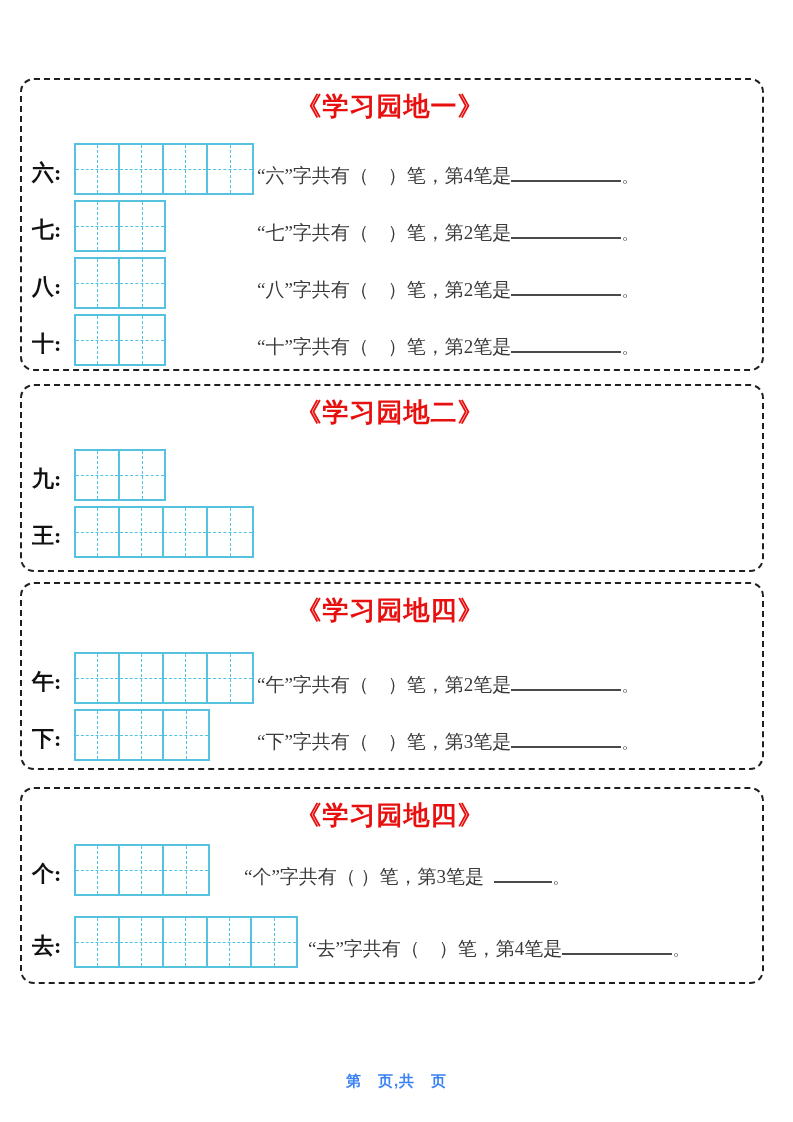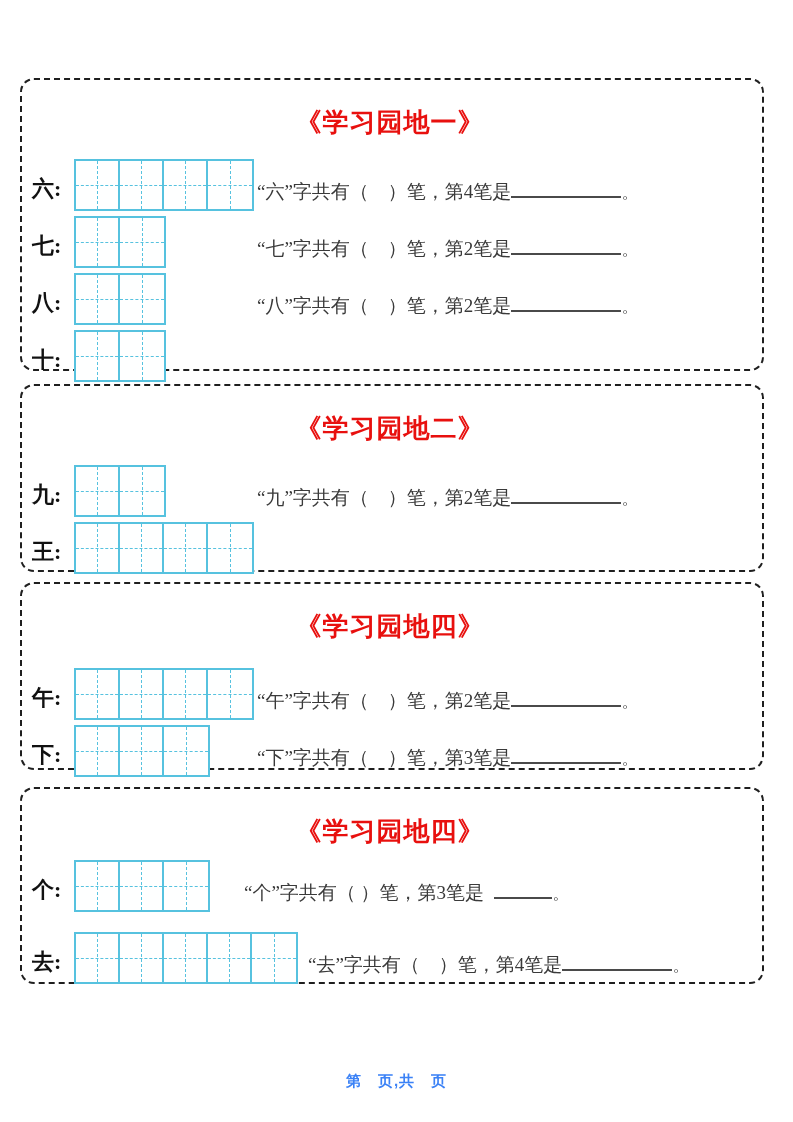--- a/index.html
+++ b/index.html
@@ -23,21 +23,21 @@
     background:#fff;
   }
   .sec-1{top:78px;height:293px;}
   .sec-2{top:384px;height:188px;}
   .sec-3{top:582px;height:188px;}
   .sec-4{top:787px;height:197px;}
   .section-title{
     text-align:center;
     font-family:"Liberation Sans","DejaVu Sans",sans-serif;
     font-weight:bold;font-size:26px;line-height:32px;
-    color:var(--red);letter-spacing:1px;margin-top:18px;
+    color:var(--red);letter-spacing:1px;margin-top:2px;
   }
   .rows{margin-top:21px;}
   .sec-3 .rows{margin-top:26px;}
   .sec-4 .rows{margin-top:13px;}
   .row{display:flex;align-items:flex-end;margin-bottom:5px;}
   .sec-4 .row:nth-child(1){margin-bottom:20px;}
   .row-label{
     width:42px;flex:none;
     font-size:22px;font-weight:bold;color:#111;
     padding-bottom:7px;
@@ -112,35 +112,35 @@
           <div class="q"><span>“八”字共有（　）笔，第2笔是</span><span class="blank long"></span><span class="q-period">。</span></div>
         </div>
         <div class="row">
           <span class="row-label">十:</span>
           <div class="grid-wrap">
             <div class="grid">
               <div class="cell"></div>
               <div class="cell"></div>
             </div>
           </div>
+          <div class="q"><span>“十”字共有（　）笔，第2笔是</span><span class="blank long"></span><span class="q-period">。</span></div>
         </div>
       </div>
     </section>
     <section class="section-box sec-2">
       <h2 class="section-title">《学习园地二》</h2>
       <div class="rows">
         <div class="row">
           <span class="row-label">九:</span>
           <div class="grid-wrap">
             <div class="grid">
               <div class="cell"></div>
               <div class="cell"></div>
             </div>
           </div>
-          <div class="q"><span>“九”字共有（　）笔，第2笔是</span><span class="blank long"></span><span class="q-period">。</span></div>
         </div>
         <div class="row">
           <span class="row-label">王:</span>
           <div class="grid-wrap">
             <div class="grid">
               <div class="cell"></div>
               <div class="cell"></div>
               <div class="cell"></div>
               <div class="cell"></div>
             </div>

